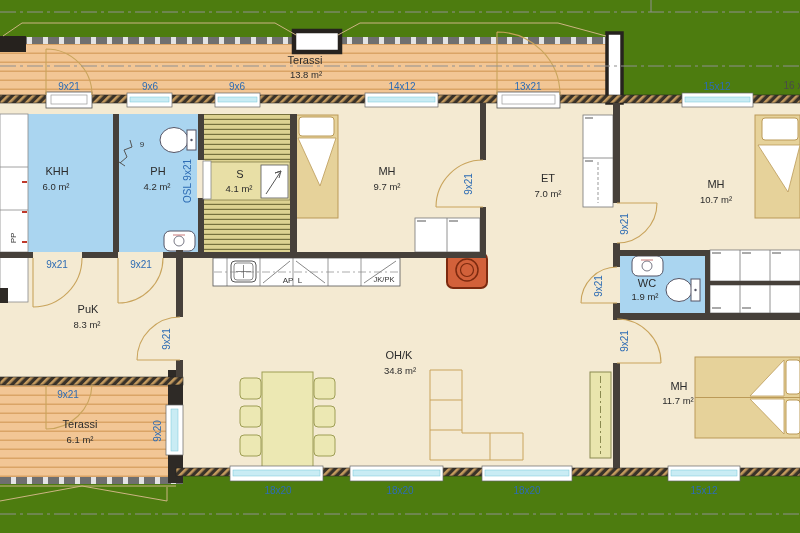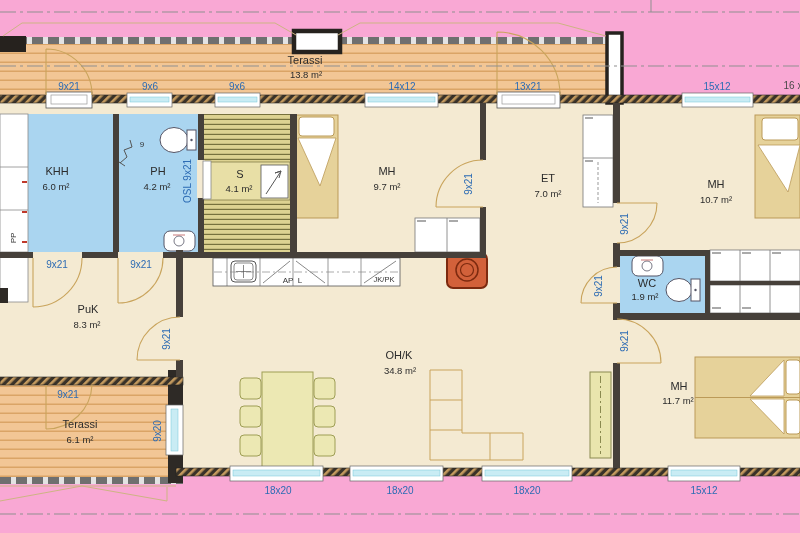--- a/index.html
+++ b/index.html
@@ -1,16 +1,16 @@
 <!DOCTYPE html>
 <html><head>
 <meta charset="utf-8">
 <style>
   html,body{margin:0;padding:0;background:#fff;}
-  .plan-wrap{position:relative;width:800px;height:533px;overflow:hidden;background:#f9a8d4;
+  .plan-wrap{position:relative;width:800px;height:533px;overflow:hidden;background:#4d7c0f;
     font-family:"Liberation Sans", sans-serif;}
   svg{display:block;}
   text{font-family:"Liberation Sans", sans-serif;}
   .room-name{fill:#2b2b2b;font-size:11px;}
   .room-area{fill:#2b2b2b;font-size:9.5px;}
   .lbl-blue{fill:#2d6cb4;font-size:10px;}
   .lbl-dark{fill:#4a4a4a;font-size:10px;}
   .lbl-tiny{fill:#333;font-size:8px;}
   .lbl-micro{fill:#333;font-size:7.5px;}
 </style>

